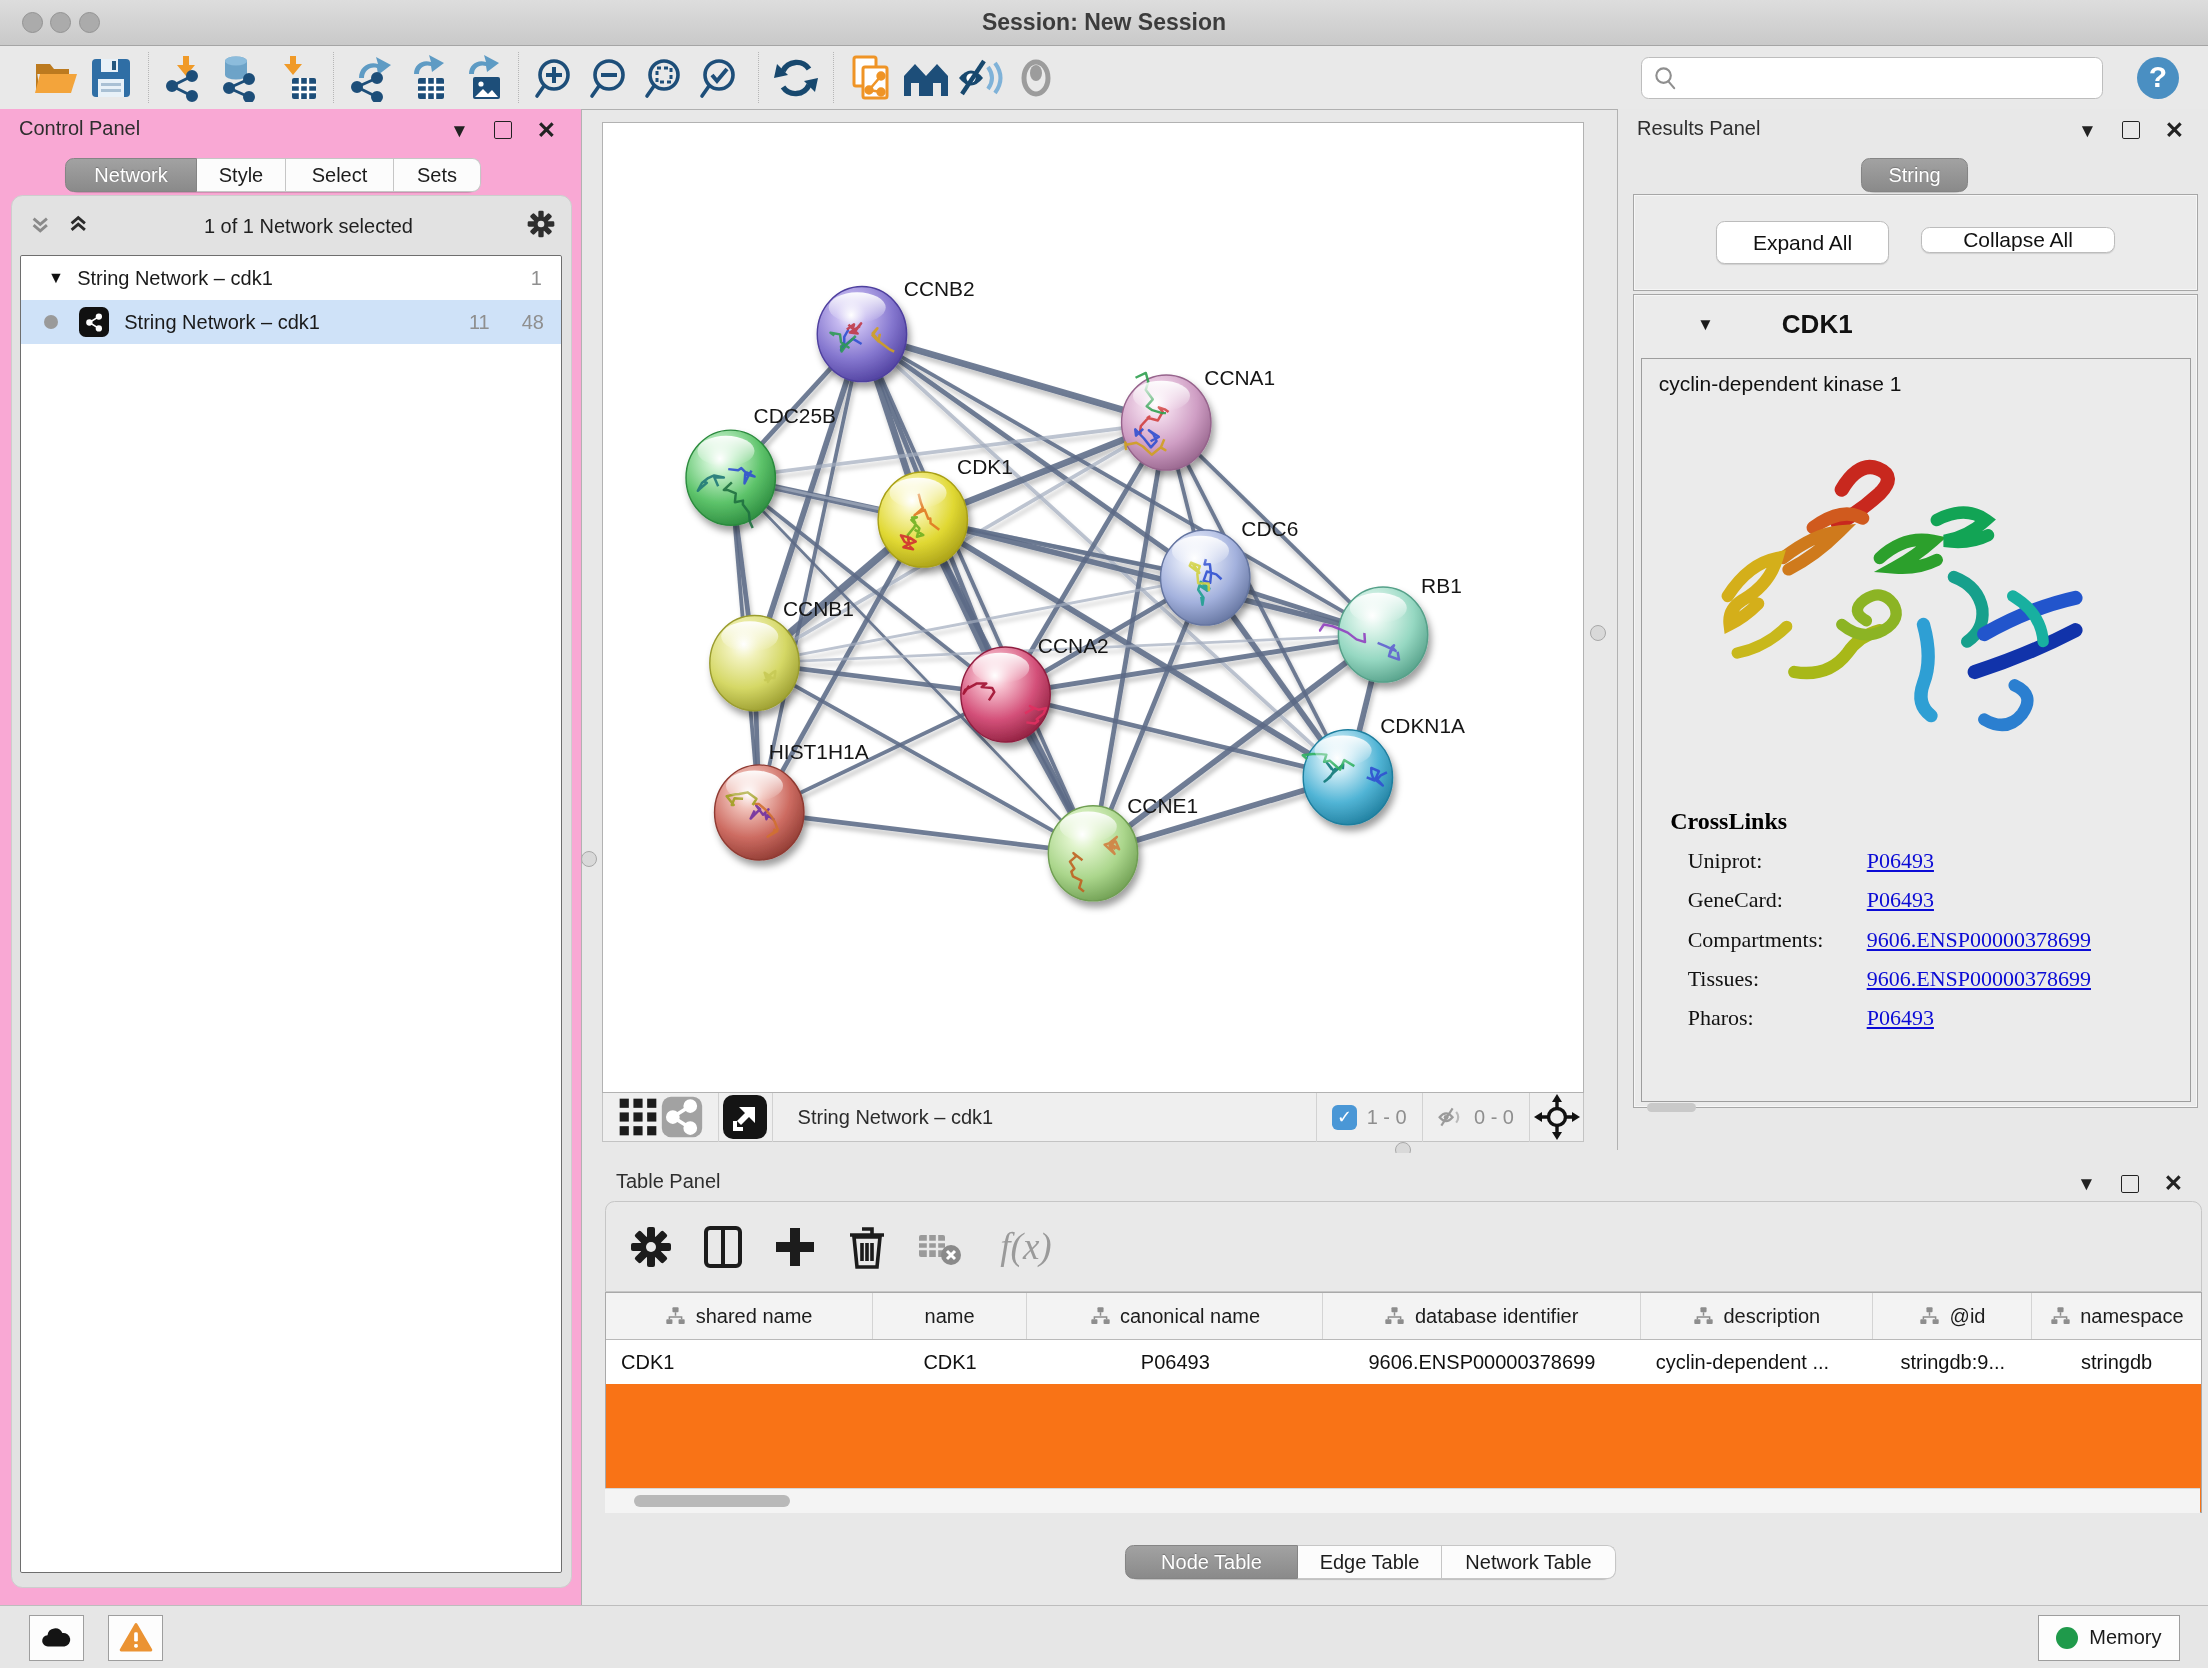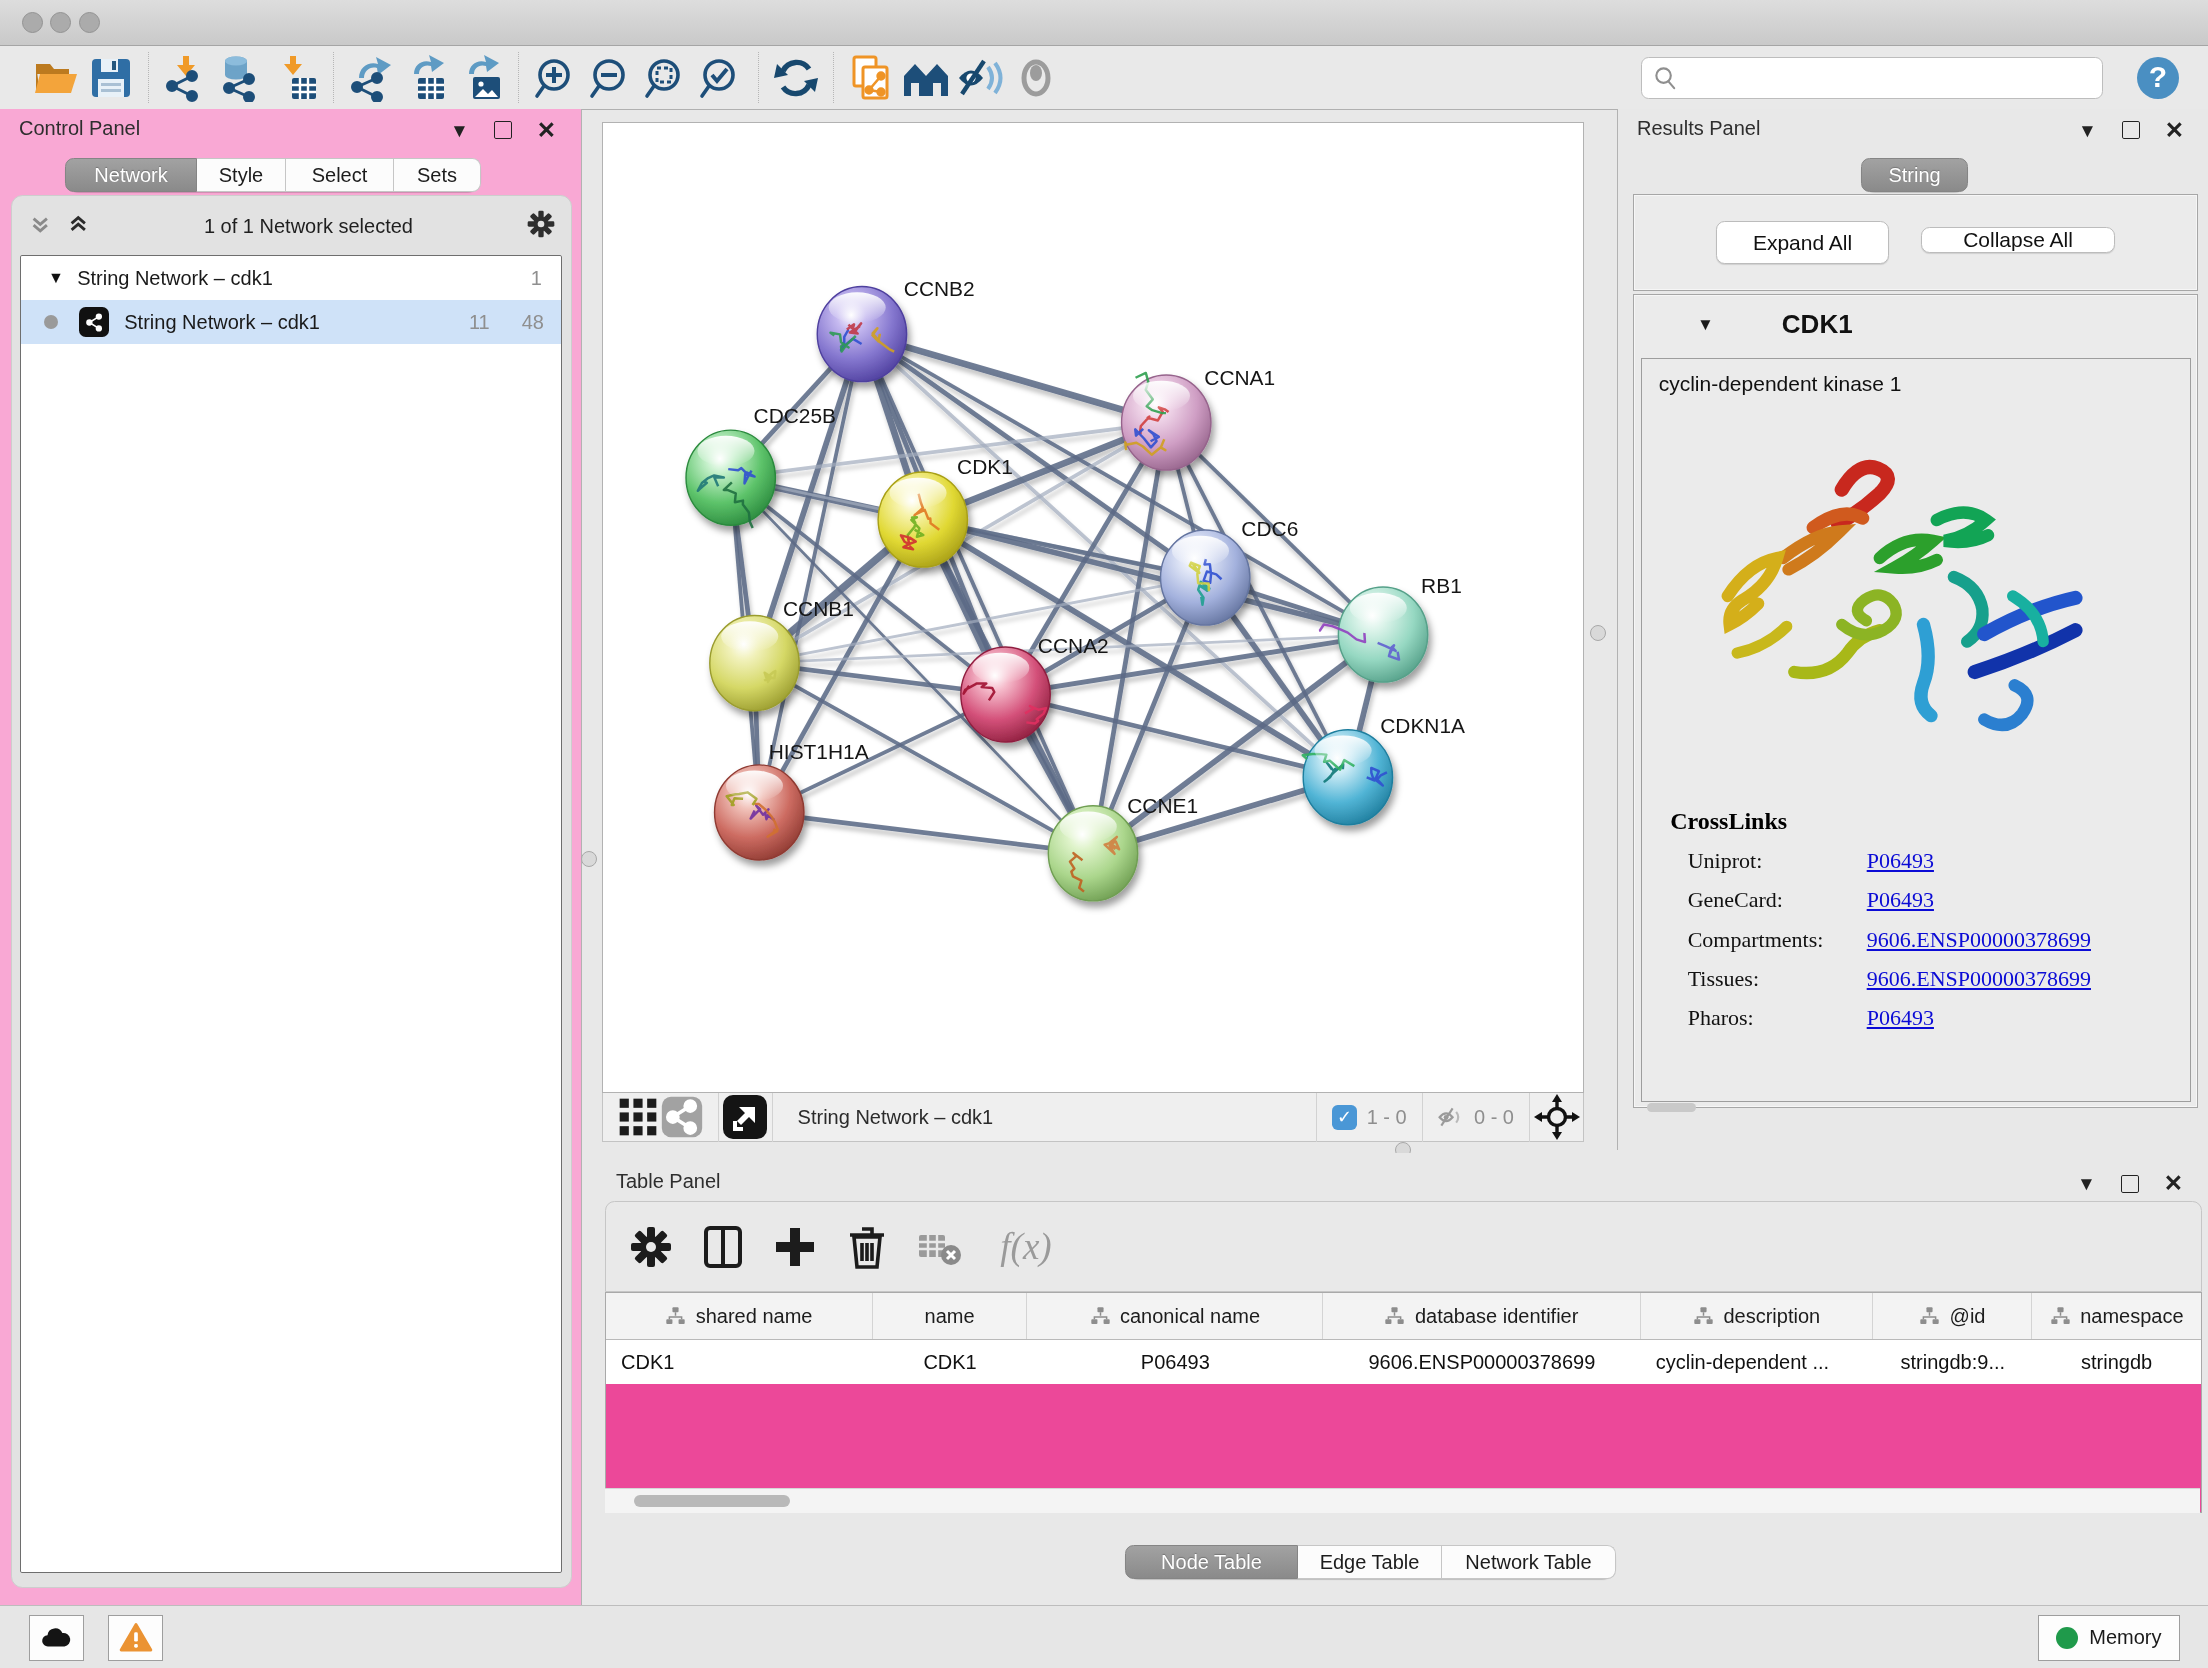--- a/index.html
+++ b/index.html
@@ -73,21 +73,21 @@
   .xrow{display:flex;font-size:22px;margin:13.3px 0 0 46px;}
   .xlabel{width:179px;color:#111;}
   .xval{color:#0b0bd6;text-decoration:underline;}
   #rp-scroll-nub{position:absolute;left:5.7px;bottom:-11.4px;width:49px;height:9.5px;border-radius:4.8px;background:#c9c9c9;}
 
   
   #table-panel{left:583px;top:1153px;width:1625px;height:445px;background:#e8e8e8;}
   #tp-toolbar{position:absolute;left:22px;top:48px;width:1597px;height:91px;background:#e9e9e9;border:1px solid #c6c6c6;border-radius:9.5px 9.5px 0 0;display:flex;align-items:center;box-sizing:border-box;}
   #tp-toolbar .tbtn{margin-left:17px;}
   .fx{font-family:"Liberation Serif",serif;font-style:italic;font-size:37px;color:#9a9a9a;}
-  #tbl{position:absolute;left:22px;top:139px;width:1597px;height:221px;background:#ec4899;border:1px solid #a9a9a9;box-sizing:border-box;}
+  #tbl{position:absolute;left:22px;top:139px;width:1597px;height:221px;background:#f97316;border:1px solid #a9a9a9;box-sizing:border-box;}
   #tbl-head{display:flex;height:46px;background:#f3f3f3;border-bottom:1px solid #b9b9b9;}
   .th{display:flex;align-items:center;justify-content:center;gap:9.5px;font-size:20px;color:#1c1c1c;border-right:1px solid #d4d4d4;box-sizing:border-box;overflow:hidden;white-space:nowrap;}
   #tbl-row{display:flex;height:44px;background:#fff;}
   .td{display:flex;align-items:center;font-size:20px;color:#111;box-sizing:border-box;padding:0 7.6px;overflow:hidden;white-space:nowrap;}
   .c0{width:267px;}.c1{width:155px;}.c2{width:296px;}.c3{width:318px;}.c4{width:233px;}.c5{width:159px;}.c6{width:169px;border-right:none;}
   .td.center,.th{justify-content:center;}
   .td.left{justify-content:flex-start;padding-left:15px;}
   #hscroll{position:absolute;left:22px;top:335px;width:1595px;height:24px;background:#f4f4f4;border-top:1px solid #d6d6d6;}
   #hthumb{position:absolute;left:28.5px;top:5.7px;width:156px;height:12.4px;border-radius:6.7px;background:#b9b9b9;}
   #tp-tabs{position:absolute;left:542px;top:392px;}
@@ -102,20 +102,21 @@
 </style>
 </head>
 <body>
 
 <div id="app">
 
   <div id="titlebar" class="abs">
     <div class="traffic" style="left:22px"></div>
     <div class="traffic" style="left:50px"></div>
     <div class="traffic" style="left:79px"></div>
+    <div id="win-title">Session: New Session</div>
   </div>
 
   <div id="toolbar" class="abs">
     <div style="width:28.5px"></div>
     <div class="tbtn">
         <svg viewBox="0 0 48 48">
           <path d="M4 10h14l4 5h15v5H4z" fill="#bc7a1f"></path>
           <path d="M4 10v29h4l-2-14z" fill="#bc7a1f"></path>
           <path d="M8 20h37l-6 19H3z" fill="#f3a43b"></path>
         </svg>

